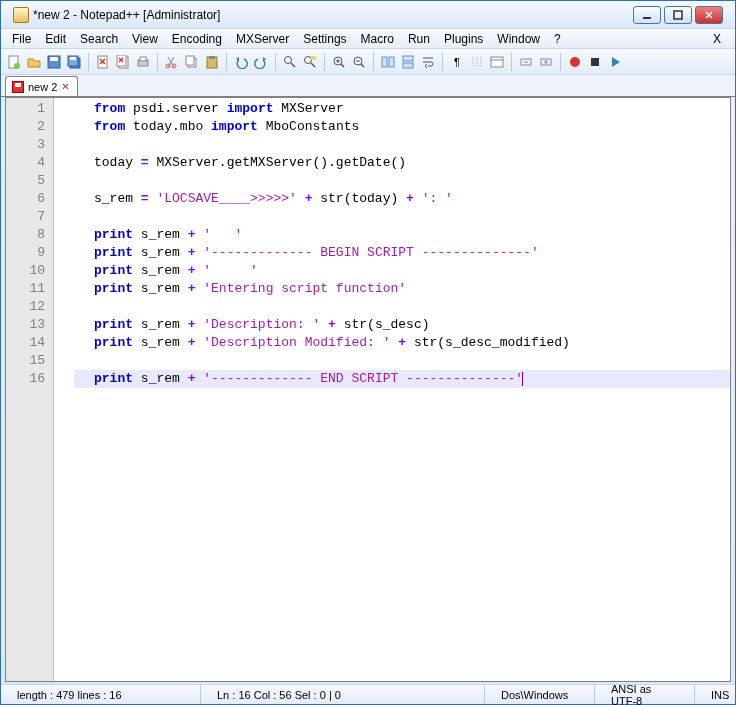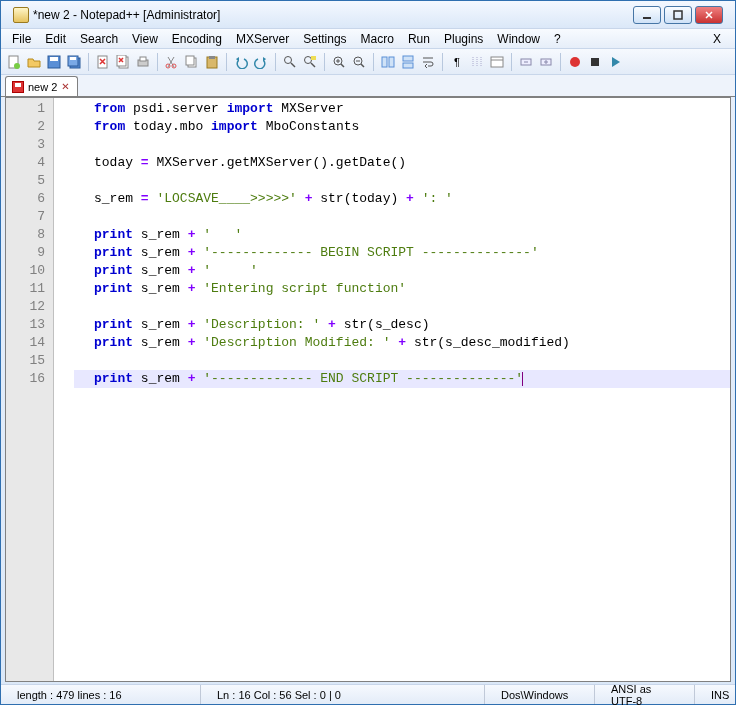--- a/index.html
+++ b/index.html
@@ -150,21 +150,21 @@
 }
 .codeline {
   height: 18px;
   line-height: 18px;
   white-space: pre;
   padding-left: 20px;
 }
 .codeline.current { background: #e8e8ff; }
 .kw { color: #0000d0; font-weight: bold; }
 .id { color: #000; }
-.str { color: #4d7c0f; }
+.str { color: #a21caf; }
 .op { color: #8000ff; font-weight: bold;}
 .caret {
   display:inline-block;
   width:1px; height:14px;
   background:#800080;
   vertical-align: middle;
   margin-left: -1px;
 }
 .statusbar {
   height: 20px;

